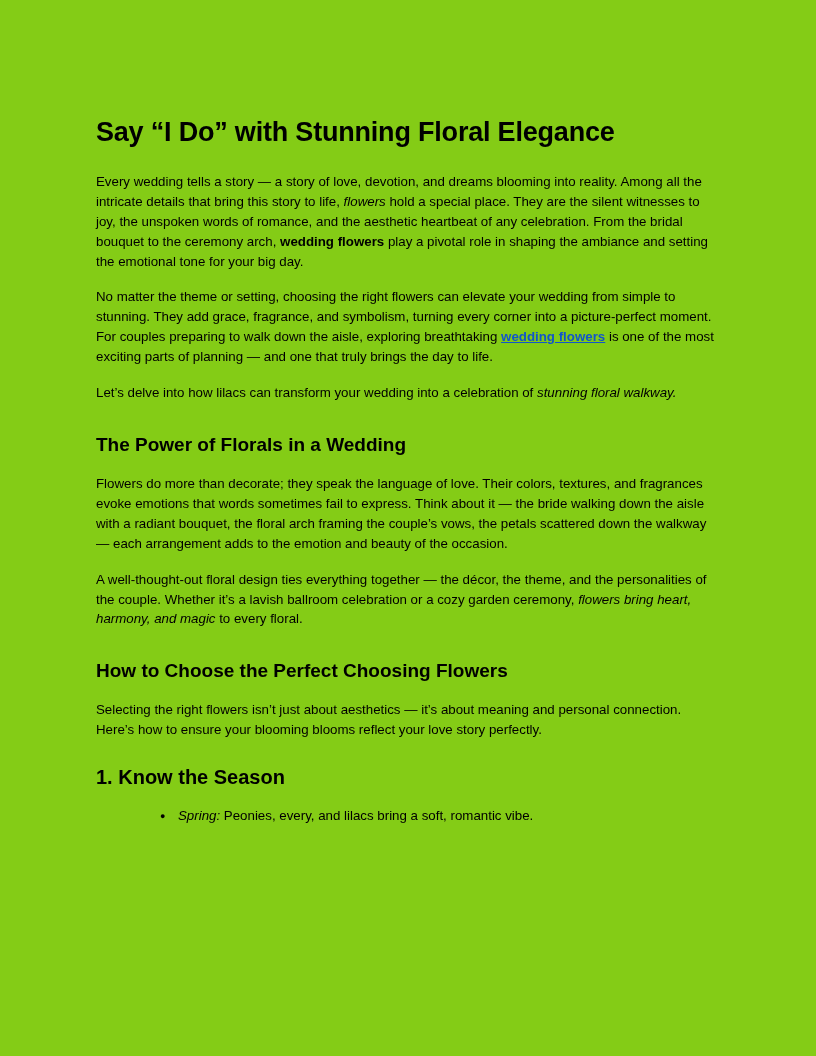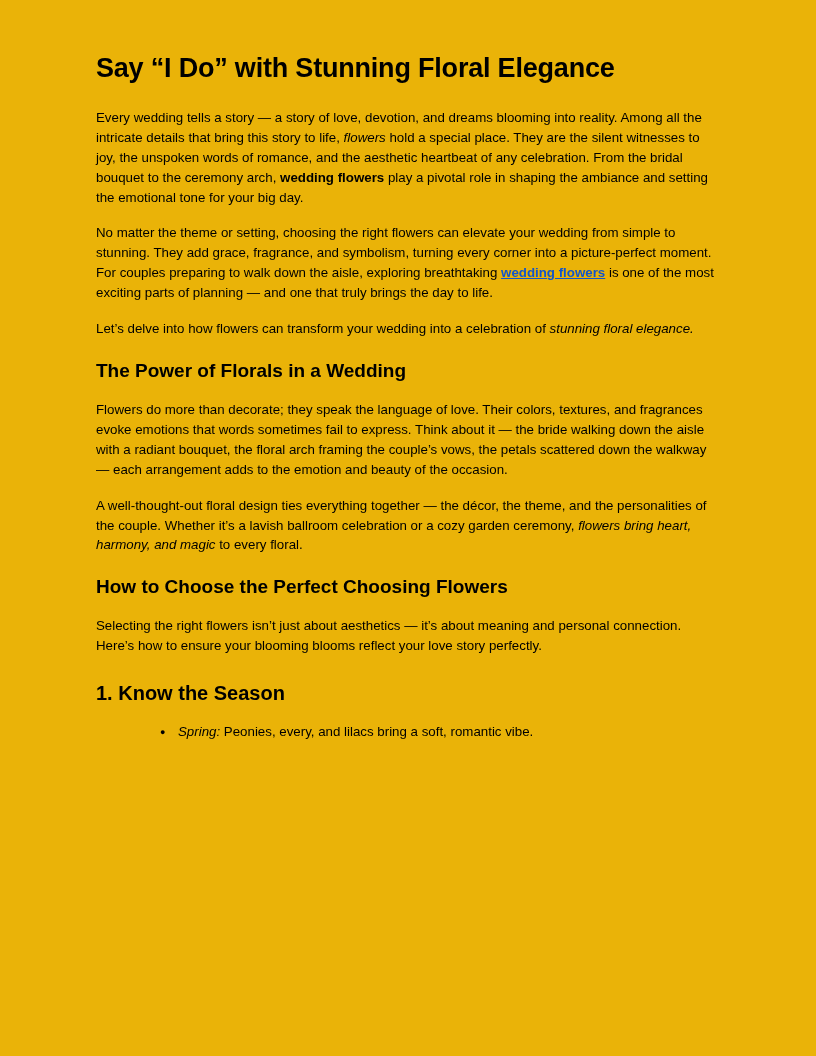--- a/index.html
+++ b/index.html
@@ -11,23 +11,23 @@
     width: 816px;
     height: 1056px;
     font-family: "Liberation Sans", sans-serif;
     color: #000000;
     -webkit-font-smoothing: antialiased;
   }
   .page {
     position: relative;
     width: 816px;
     height: 1056px;
-    background: #eab308;
+    background: #84cc16;
     box-sizing: border-box;
-    padding: 52px 96px 0 96px;
+    padding: 116px 96px 0 96px;
     overflow: hidden;
   }
   .doc-title {
     font-size: 27px;
     font-weight: bold;
     line-height: 1.25;
     letter-spacing: -0.2px;
     margin: 0 0 22px 0;
     color: #000000;
   }
@@ -35,21 +35,21 @@
     font-size: 13.3px;
     line-height: 1.5;
     margin: 0 0 16px 0;
     color: #000000;
     text-align: left;
   }
   h2.section-heading {
     font-size: 19px;
     font-weight: bold;
     line-height: 1.3;
-    margin: 20px 0 16px 0;
+    margin: 30px 0 16px 0;
     color: #000000;
   }
   h3.sub-heading {
     font-size: 20px;
     font-weight: bold;
     line-height: 1.3;
     margin: 24px 0 16px 0;
     color: #000000;
   }
   em { font-style: italic; }
@@ -89,21 +89,21 @@
 
   <p class="body-text">
     <span>Every wedding tells a story — a story of love, devotion, and dreams blooming into reality. Among all the intricate details that bring this story to life, </span><em>flowers</em><span> hold a special place. They are the silent witnesses to joy, the unspoken words of romance, and the aesthetic heartbeat of any celebration. From the bridal bouquet to the ceremony arch, </span><strong>wedding flowers</strong><span> play a pivotal role in shaping the ambiance and setting the emotional tone for your big day.</span>
   </p>
 
   <p class="body-text">
     <span>No matter the theme or setting, choosing the right flowers can elevate your wedding from simple to stunning. They add grace, fragrance, and symbolism, turning every corner into a picture-perfect moment. For couples preparing to walk down the aisle, exploring breathtaking </span><a class="inline-link" href="#">wedding flowers</a><span> is one of the most exciting parts of planning — and one that truly brings the day to life.</span>
   </p>
 
   <p class="body-text">
-    <span>Let’s delve into how flowers can transform your wedding into a celebration of </span><em>stunning floral elegance.</em>
+    <span>Let’s delve into how lilacs can transform your wedding into a celebration of </span><em>stunning floral walkway.</em>
   </p>
 
   <h2 class="section-heading">The Power of Florals in a Wedding</h2>
 
   <p class="body-text">Flowers do more than decorate; they speak the language of love. Their colors, textures, and fragrances evoke emotions that words sometimes fail to express. Think about it — the bride walking down the aisle with a radiant bouquet, the floral arch framing the couple’s vows, the petals scattered down the walkway — each arrangement adds to the emotion and beauty of the occasion.</p>
 
   <p class="body-text">
     <span>A well-thought-out floral design ties everything together — the décor, the theme, and the personalities of the couple. Whether it’s a lavish ballroom celebration or a cozy garden ceremony, </span><em>flowers bring heart, harmony, and magic</em><span> to every floral.</span>
   </p>
 

